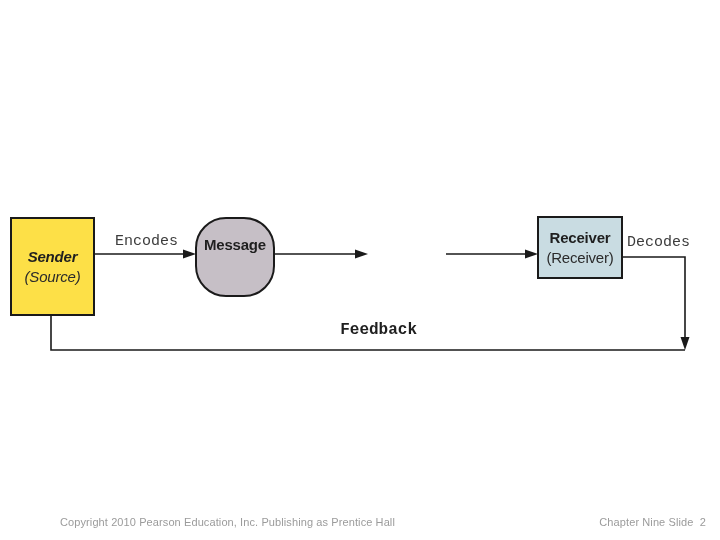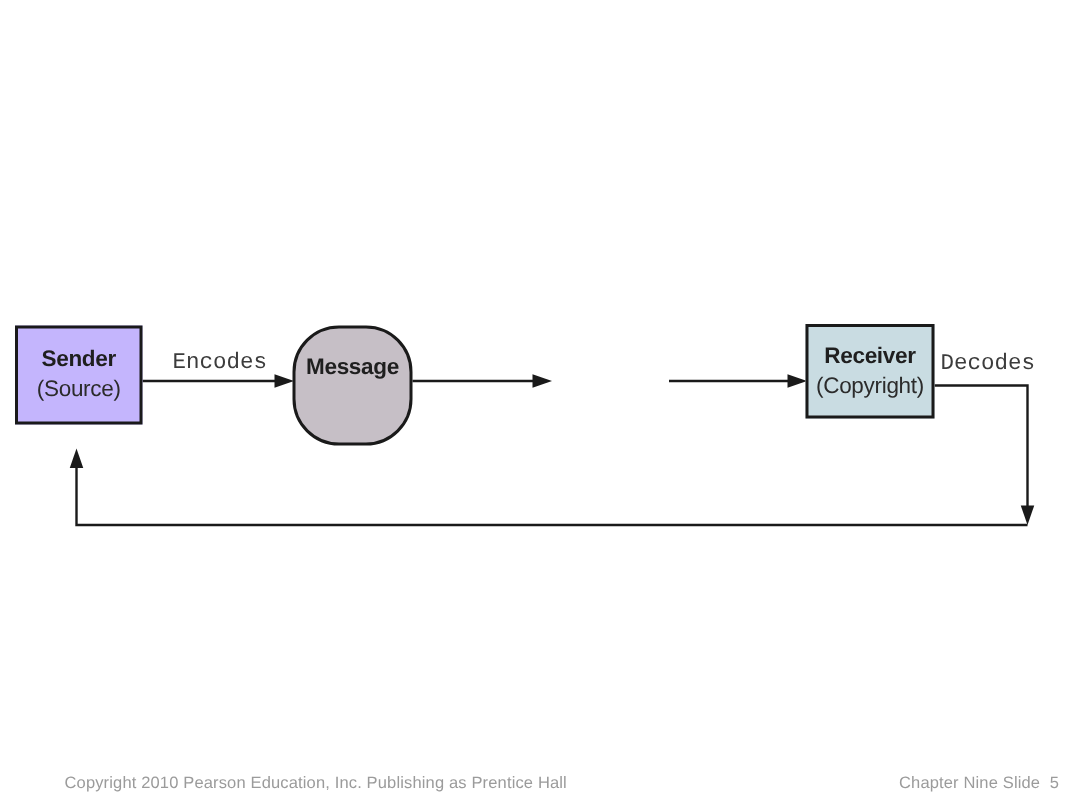--- a/index.html
+++ b/index.html
@@ -19,38 +19,38 @@
   .node {
     position: absolute;
     border: 2px solid #1a1a1a;
     display: flex; flex-direction: column; align-items: center; justify-content: center;
     text-align: center; color: #1f1f1f; font-size: 15px; line-height: 20px;
     letter-spacing: -0.2px;
   }
   .node .node-title { font-weight: bold; }
   .node .node-sub { font-weight: normal; color: #2b2b2b; }
 
-  .node-sender   { left: 10px;  top: 217px; width: 85px; height: 66px; background: #c4b5fd; }
+  .node-sender   { left: 10px;  top: 217px; width: 85px; height: 99px; background: #fde047; font-style: italic; }
   .node-message  { left: 195px; top: 217px; width: 80px; height: 80px; background: #C6BFC6; border-radius: 31px; padding-bottom: 24px; }
   .node-channel  { left: 367px; top: 217px; width: 79px; height: 80px; background: #C9DCE2; border-radius: 20px; }
   .node-receiver { left: 537px; top: 216px; width: 86px; height: 63px; background: #C9DCE2; }
 
   
   .edge-label {
     position: absolute; color: #3c3c3c; font-size: 15px; text-align: right; font-family: Liberation Mono, monospace;
   }
   .label-encodes  { left: 98px;  top: 233px; width: 80px; }
   .label-decodes  { left: 612px; top: 234px; width: 78px; }
   .label-feedback { left: 297px; top: 321px; width: 120px; font-weight: bold; color: #1f1f1f; font-size: 16px; }
 
   .connector-layer { position: absolute; left: 0; top: 0; width: 720px; height: 540px; pointer-events: none; }
 
   
   .footer-copyright {
-    position: absolute; left: 43px; top: 516px;
+    position: absolute; left: 60px; top: 516px;
     font-size: 11px; color: #9b9b9b; letter-spacing: 0.1px;
   }
   .footer-chapter {
     position: absolute; right: 14px; top: 516px;
     font-size: 11px; color: #9b9b9b; white-space: pre; letter-spacing: 0.1px;
   }
 </style>
 </head>
 <body>
 
@@ -84,22 +84,23 @@
     <div class="node-sub">(Source)</div>
   </div>
 
   <div class="node node-message">
     <div class="node-title">Message</div>
   </div>
 
 
   <div class="node node-receiver">
     <div class="node-title">Receiver</div>
-    <div class="node-sub">(Copyright)</div>
+    <div class="node-sub">(Receiver)</div>
   </div>
 
   <div class="edge-label label-encodes">Encodes</div>
   <div class="edge-label label-decodes">Decodes</div>
+  <div class="edge-label label-feedback">Feedback</div>
 
   <div class="footer-copyright">Copyright 2010 Pearson Education, Inc. Publishing as Prentice Hall</div>
-  <div class="footer-chapter">Chapter Nine Slide  5</div>
+  <div class="footer-chapter">Chapter Nine Slide  2</div>
 
 </div>
 
 </body></html>

